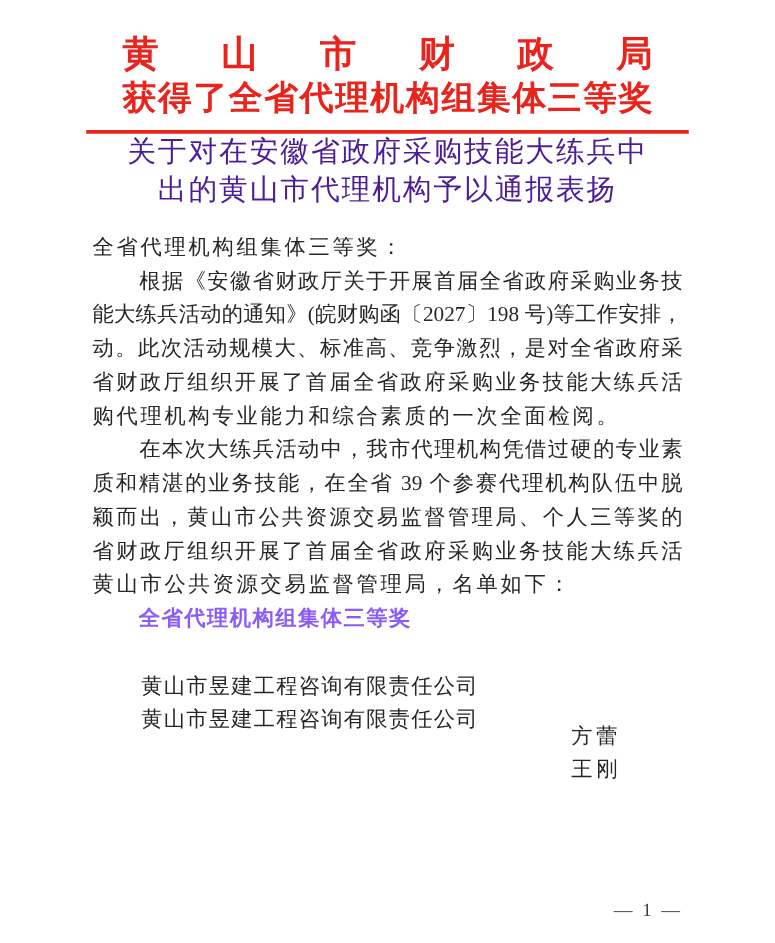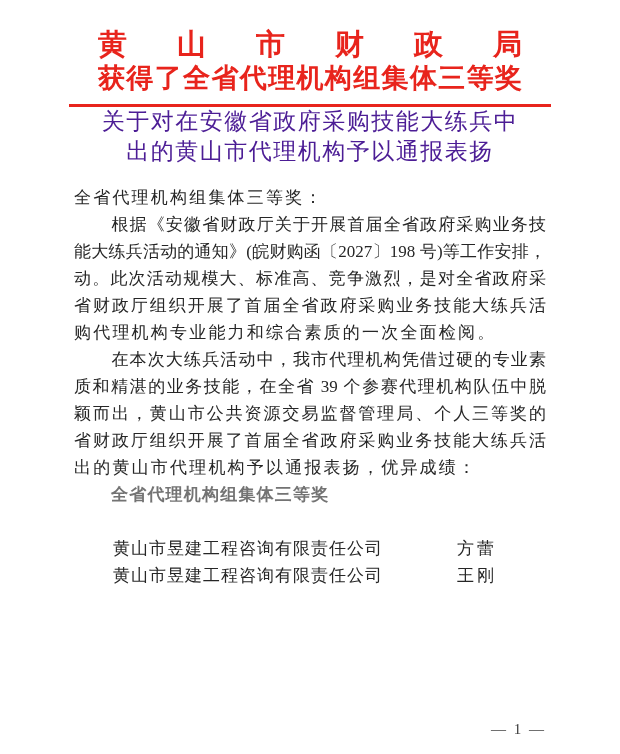--- a/index.html
+++ b/index.html
@@ -64,31 +64,31 @@
   .salutation{
     letter-spacing:2.2px;
     line-height:27px;
   }
   
   .award-heading{
     padding-left:37px;
     font-weight:bold;
     letter-spacing:1.2px;
     line-height:27px;
-    color:#737373;
+    color:#8b5cf6;
   }
   .award-row{
     display:flex;
     align-items:flex-start;
     height:27px;
     padding-left:39px;
     letter-spacing:1px;
   }
   .award-company{width:305px;flex:0 0 305px;}
-  .award-name{margin-left:39px;letter-spacing:3px;}
+  .award-name{margin-left:39px;letter-spacing:3px;margin-top:40px;}
   
   .redact{
     height:14px;border-radius:2px;
     filter:blur(2px);
     opacity:.7;
   }
   .redact-company{
     width:288px;
     background:repeating-linear-gradient(90deg,
       #8d929b 0 9px,#cfd2d7 9px 13px,#9aa0a9 13px 21px,#dcdee2 21px 26px,#848a93 26px 34px,#d3d5da 34px 39px);
@@ -127,21 +127,21 @@
 
     <div class="line indent">根据《安徽省财政厅关于开展首届全省政府采购业务技</div>
     <div class="line">能大练兵活动的通知》(皖财购函〔2027〕198 号)等工作安排，</div>
     <div class="line">动。此次活动规模大、标准高、竞争激烈，是对全省政府采</div>
     <div class="line">省财政厅组织开展了首届全省政府采购业务技能大练兵活</div>
     <div class="line end">购代理机构专业能力和综合素质的一次全面检阅。</div>
     <div class="line indent">在本次大练兵活动中，我市代理机构凭借过硬的专业素</div>
     <div class="line">质和精湛的业务技能，在全省 39 个参赛代理机构队伍中脱</div>
     <div class="line">颖而出，黄山市公共资源交易监督管理局、个人三等奖的</div>
     <div class="line">省财政厅组织开展了首届全省政府采购业务技能大练兵活</div>
-    <div class="line end">出的黄山市代理机构予以通报表扬，优异成绩：</div>
+    <div class="line end">黄山市公共资源交易监督管理局，名单如下：</div>
 
     <div class="award-heading">全省代理机构组集体三等奖</div>
 
     <div class="award-row">
       <span class="award-company"><span class="redact redact-company"></span></span>
       <span class="award-name"><span class="redact redact-name"></span></span>
     </div>
 
     <div class="award-row">
       <span class="award-company">黄山市昱建工程咨询有限责任公司</span>

